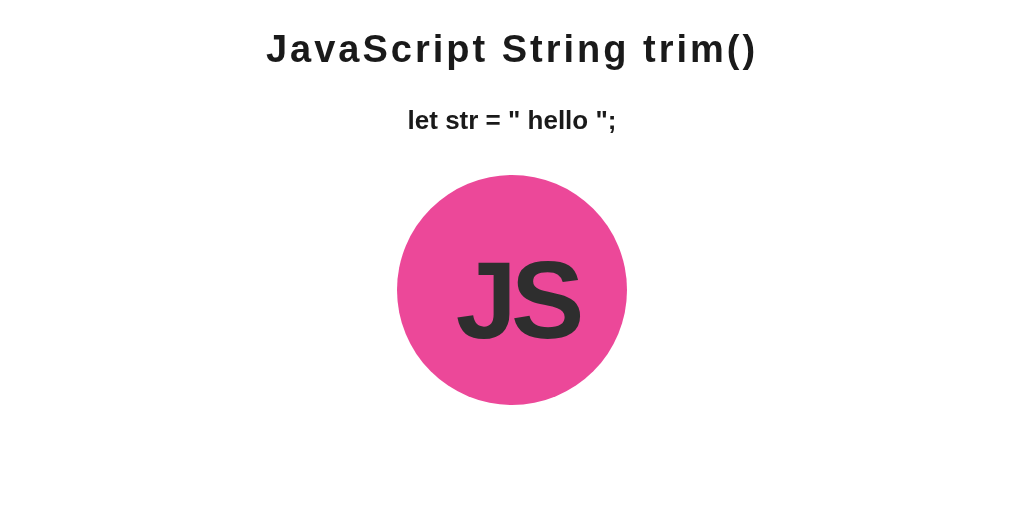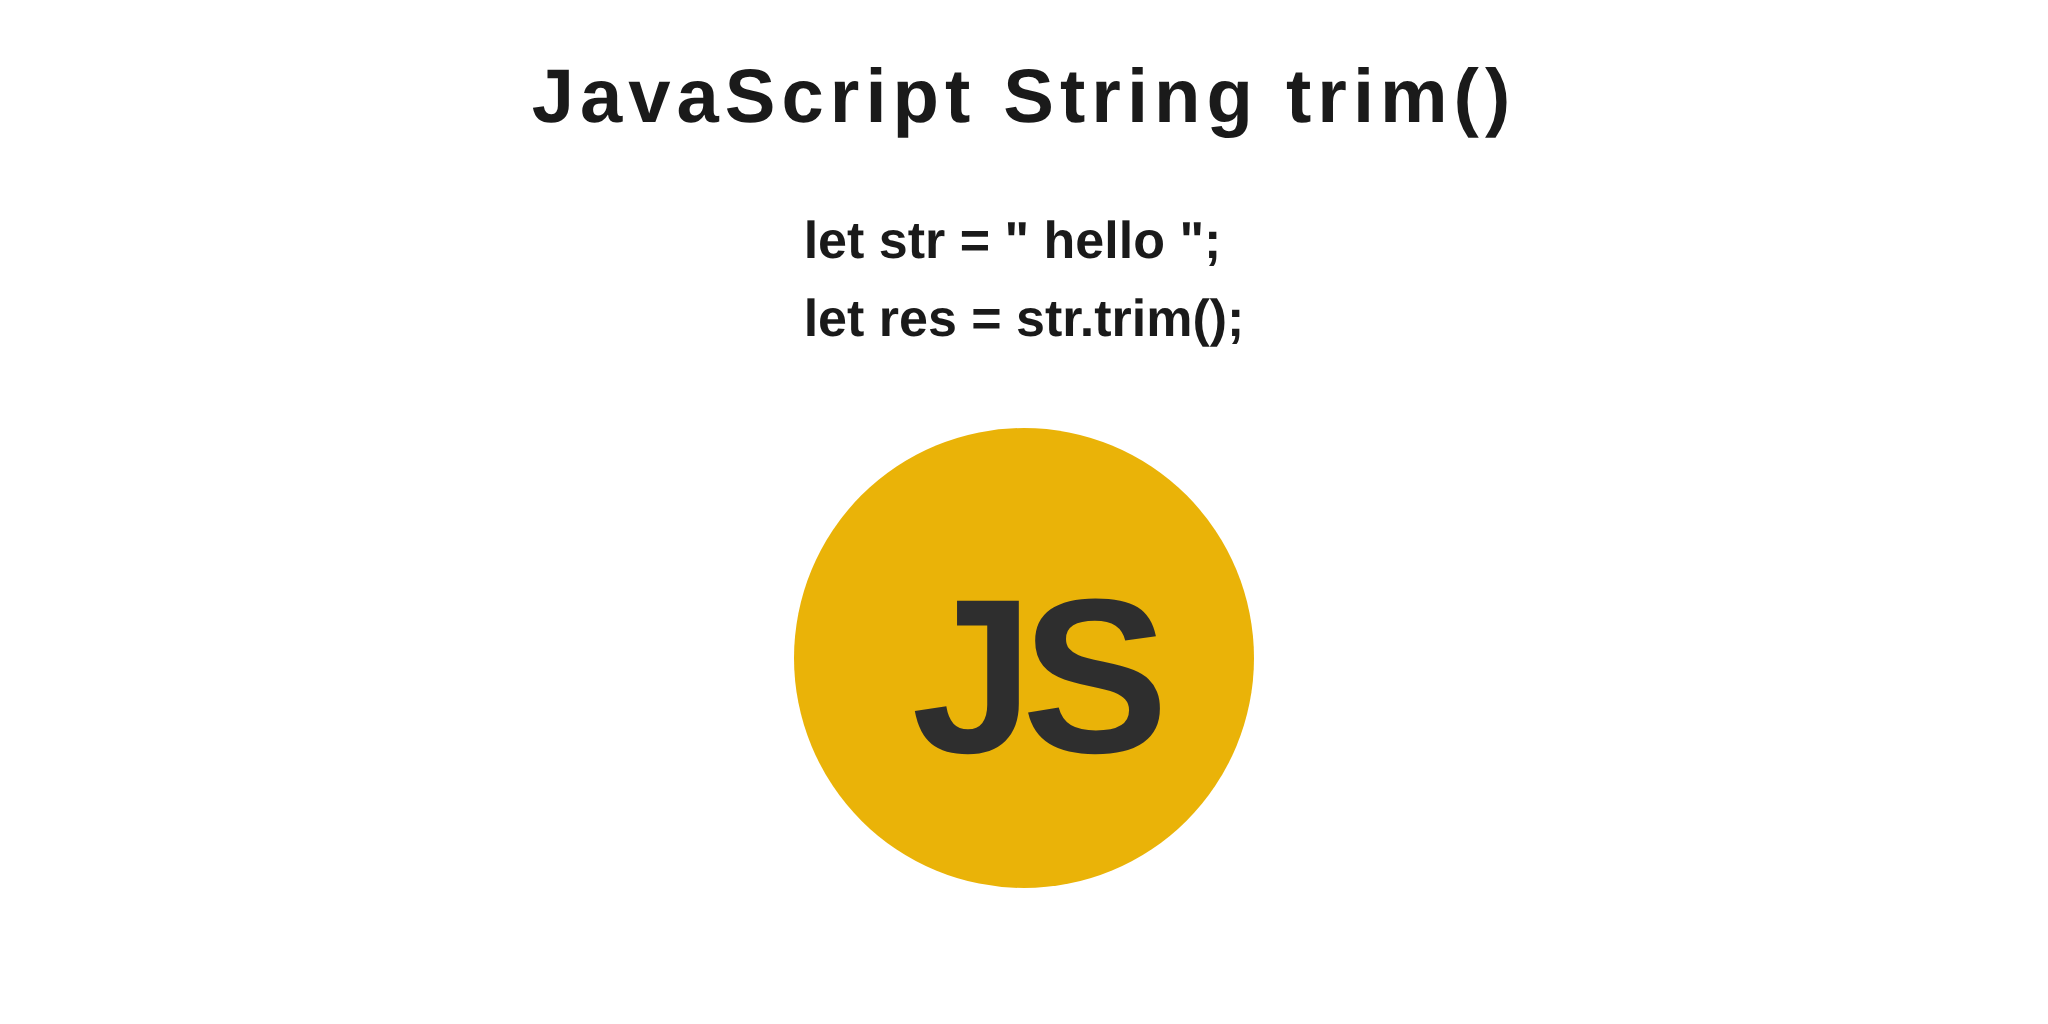--- a/index.html
+++ b/index.html
@@ -35,21 +35,21 @@
       line-height: 1.5;
       margin-bottom: 35px;
     }
     .code-line {
       white-space: pre;
     }
     .js-logo {
       width: 230px;
       height: 230px;
       border-radius: 50%;
-      background: #eab308;
+      background: #ec4899;
       display: flex;
       align-items: center;
       justify-content: center;
       flex-shrink: 0;
     }
     .js-text {
       font-size: 110px;
       font-weight: 800;
       color: #2e2e2e;
       letter-spacing: -6px;
@@ -58,18 +58,17 @@
       margin-left: 10px;
     }
   </style>
 </head>
 <body>
 
 <h1 class="title">JavaScript String trim()</h1>
 
 <div class="code-block">
   <div class="code-line">let str = " hello ";</div>
-  <div class="code-line">let res = str.trim();</div>
 </div>
 
 <div class="js-logo">
   <span class="js-text">JS</span>
 </div>
 
 </body></html>

